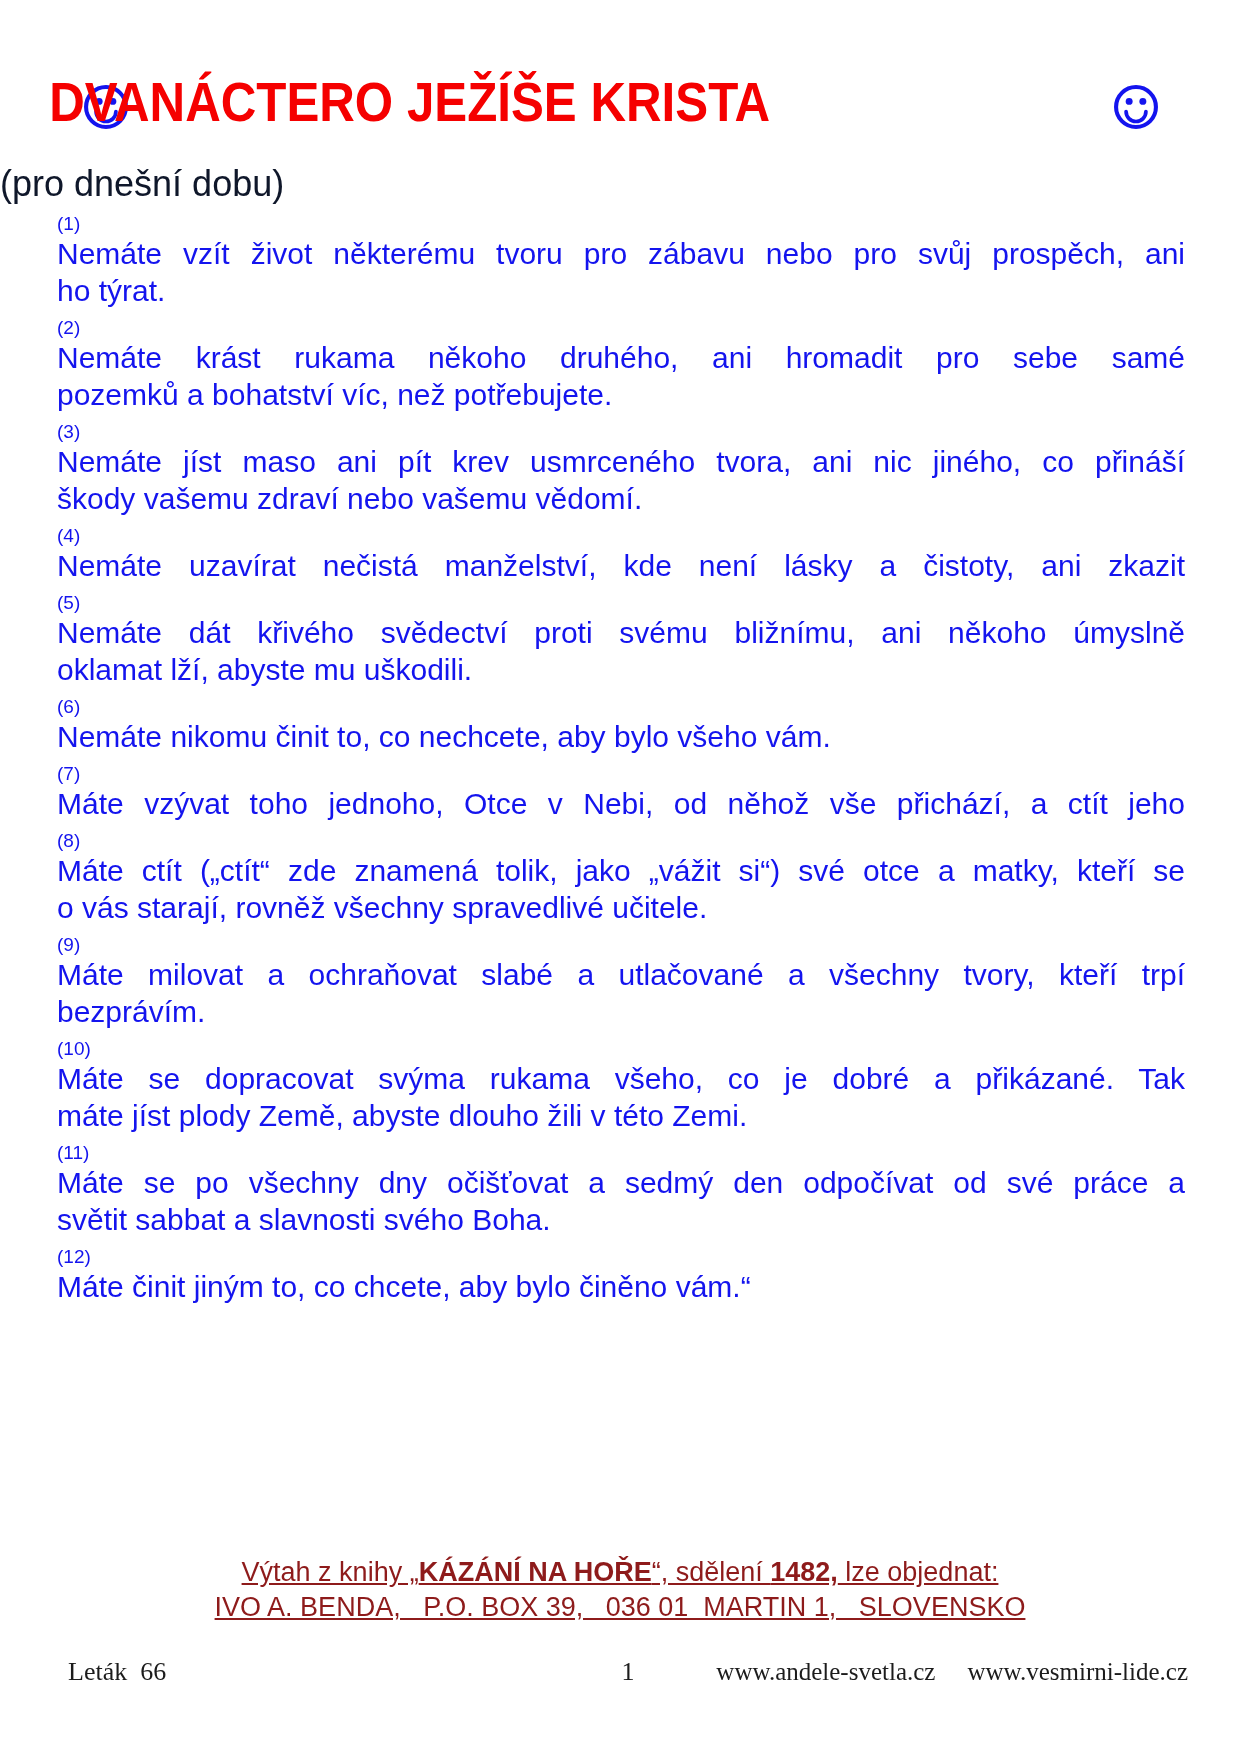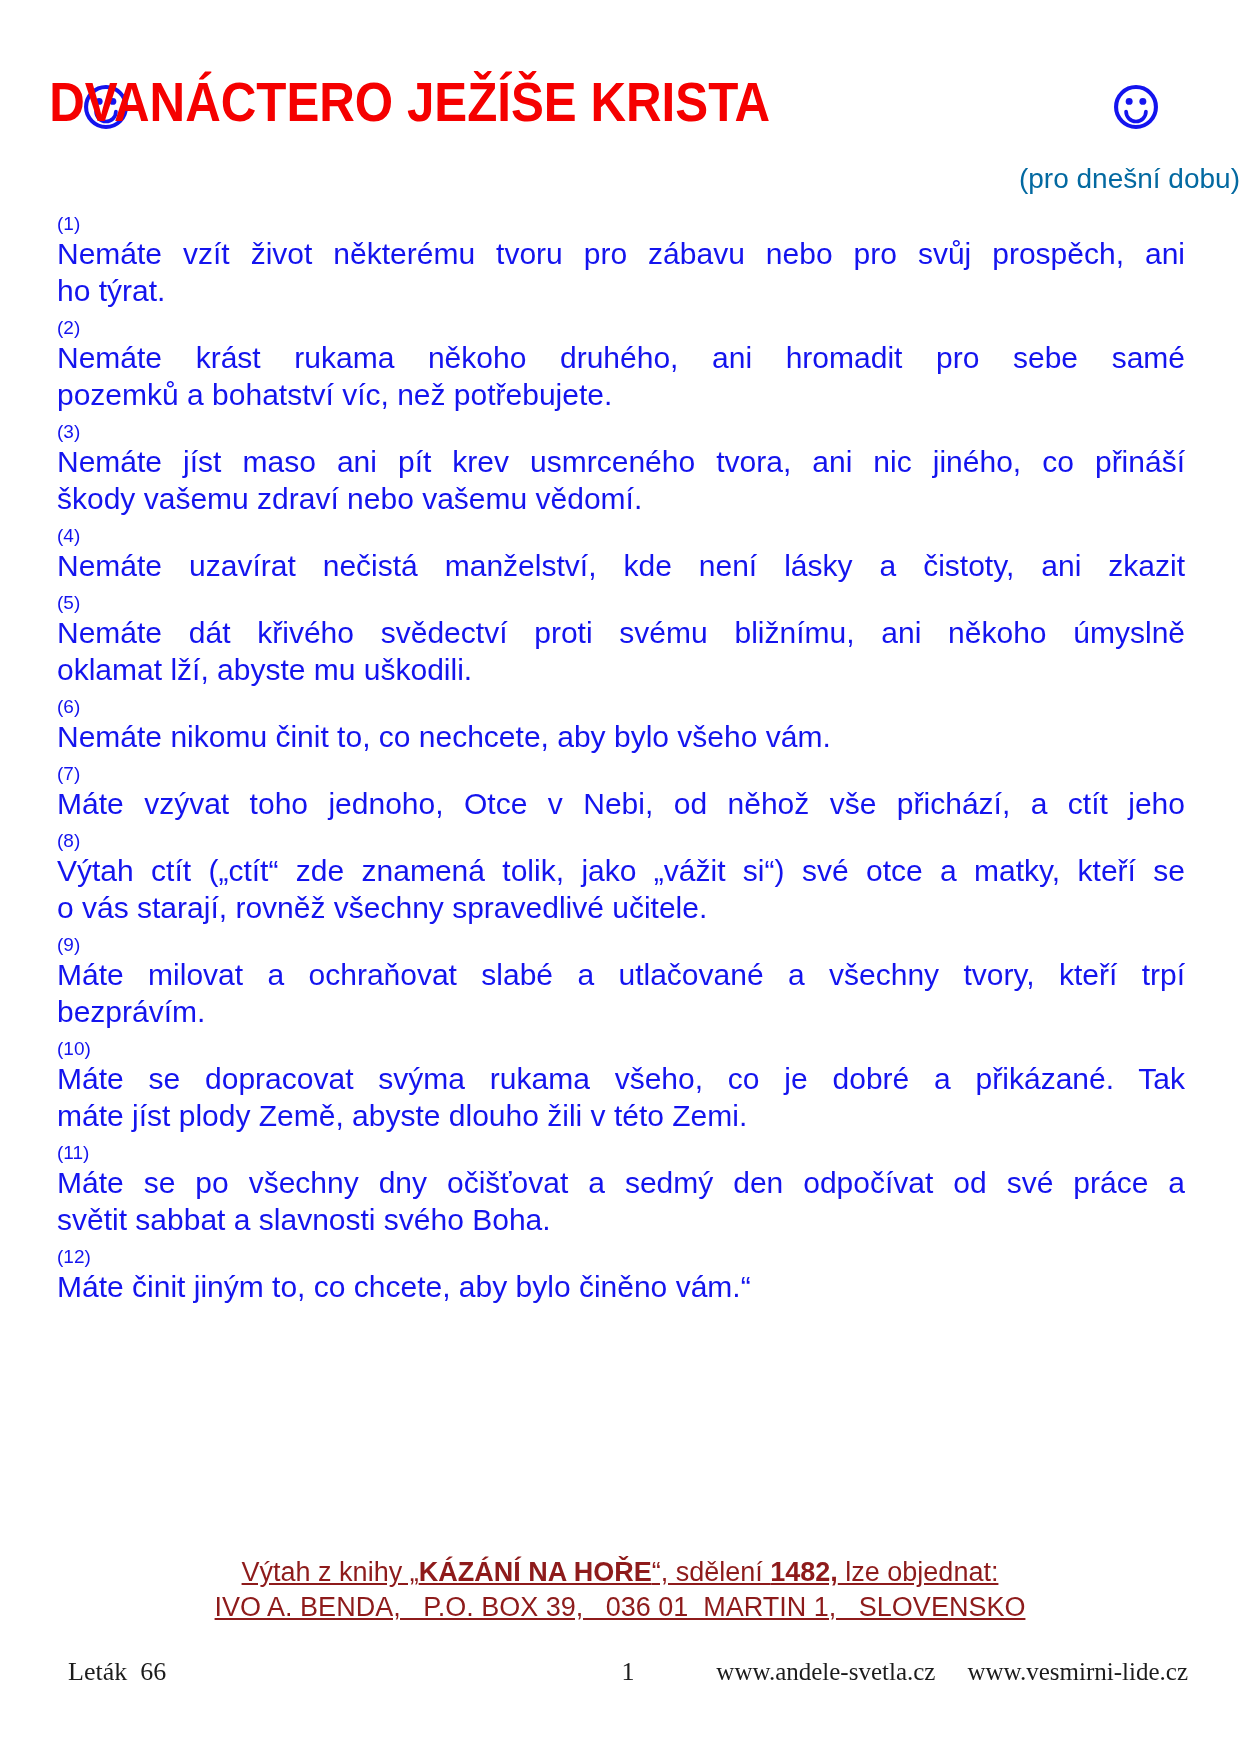--- a/index.html
+++ b/index.html
@@ -11,21 +11,21 @@
   .smiley.left  { left:83px; }
   .smiley.right { left:1113px; }
   .title {
     position:absolute; top:73px; left:0; width:100%; margin:0;
     text-align:left; font-size:56px; line-height:58px; font-weight:bold;
     color:#f50000; white-space:nowrap;
   }
   .title-inner { display:inline-block; transform:scaleX(0.88); transform-origin:50% 50%; }
   .subtitle {
     position:absolute; top:163px; left:0; width:100%;
-    text-align:right; font-size:28px; color:#0369a1;
+    text-align:left; font-size:36px; color:#0f172a;
   }
   .content { position:absolute; left:57px; top:212px; width:1128px; color:#1414ee; }
   .item { margin-bottom:7px; }
   .num  { font-size:19px; line-height:23px; }
   .line { font-size:30px; line-height:37px; }
   .just { text-align:justify; text-align-last:justify; }
   .source {
     position:absolute; top:1555px; left:0; width:100%; text-align:center;
     color:#8e1b1b; font-size:27px; line-height:35px;text-decoration:underline;
   }
@@ -95,21 +95,21 @@
       <div class="item">
         <div class="num">(6)</div>
         <div class="line">Nemáte nikomu činit to, co nechcete, aby bylo všeho vám.</div>
       </div>
       <div class="item">
         <div class="num">(7)</div>
         <div class="line just">Máte vzývat toho jednoho, Otce v Nebi, od něhož vše přichází, a ctít jeho</div>
       </div>
       <div class="item">
         <div class="num">(8)</div>
-        <div class="line just">Výtah ctít („ctít“ zde znamená tolik, jako „vážit si“) své otce a matky, kteří se</div>
+        <div class="line just">Máte ctít („ctít“ zde znamená tolik, jako „vážit si“) své otce a matky, kteří se</div>
         <div class="line">o vás starají, rovněž všechny spravedlivé učitele.</div>
       </div>
       <div class="item">
         <div class="num">(9)</div>
         <div class="line just">Máte milovat a ochraňovat slabé a utlačované a všechny tvory, kteří trpí</div>
         <div class="line">bezprávím.</div>
       </div>
       <div class="item">
         <div class="num">(10)</div>
         <div class="line just">Máte se dopracovat svýma rukama všeho, co je dobré a přikázané. Tak</div>

